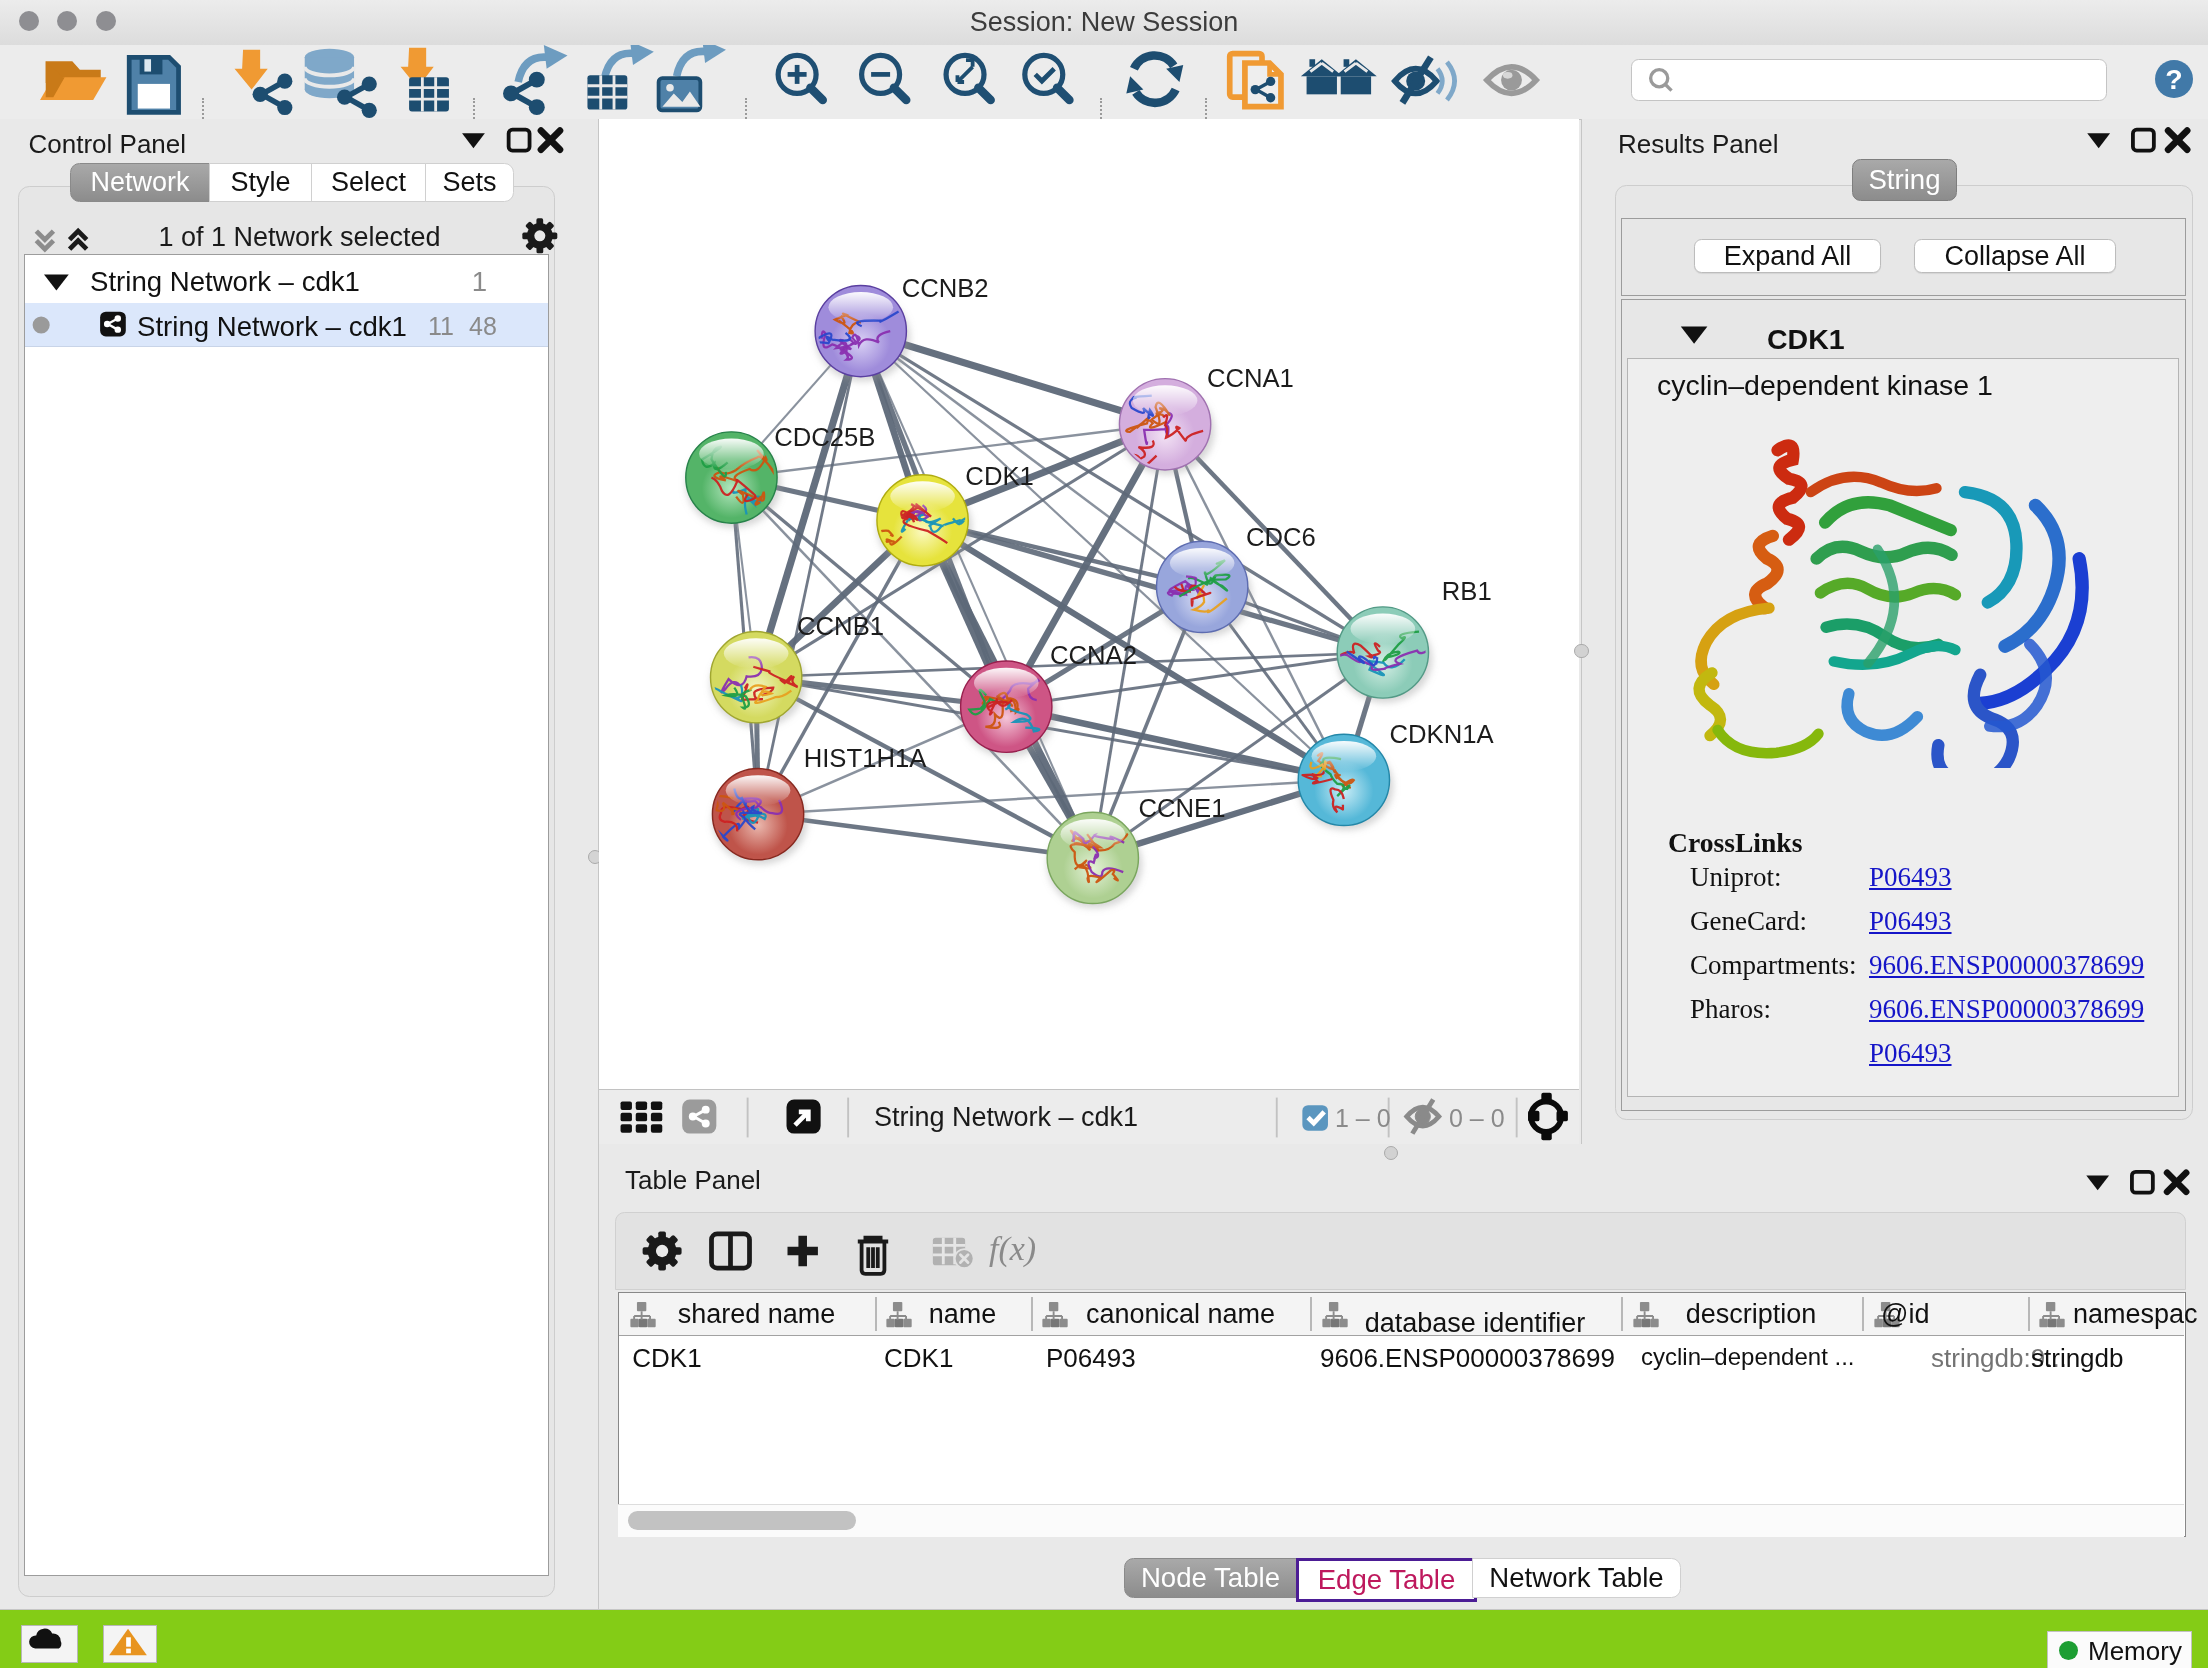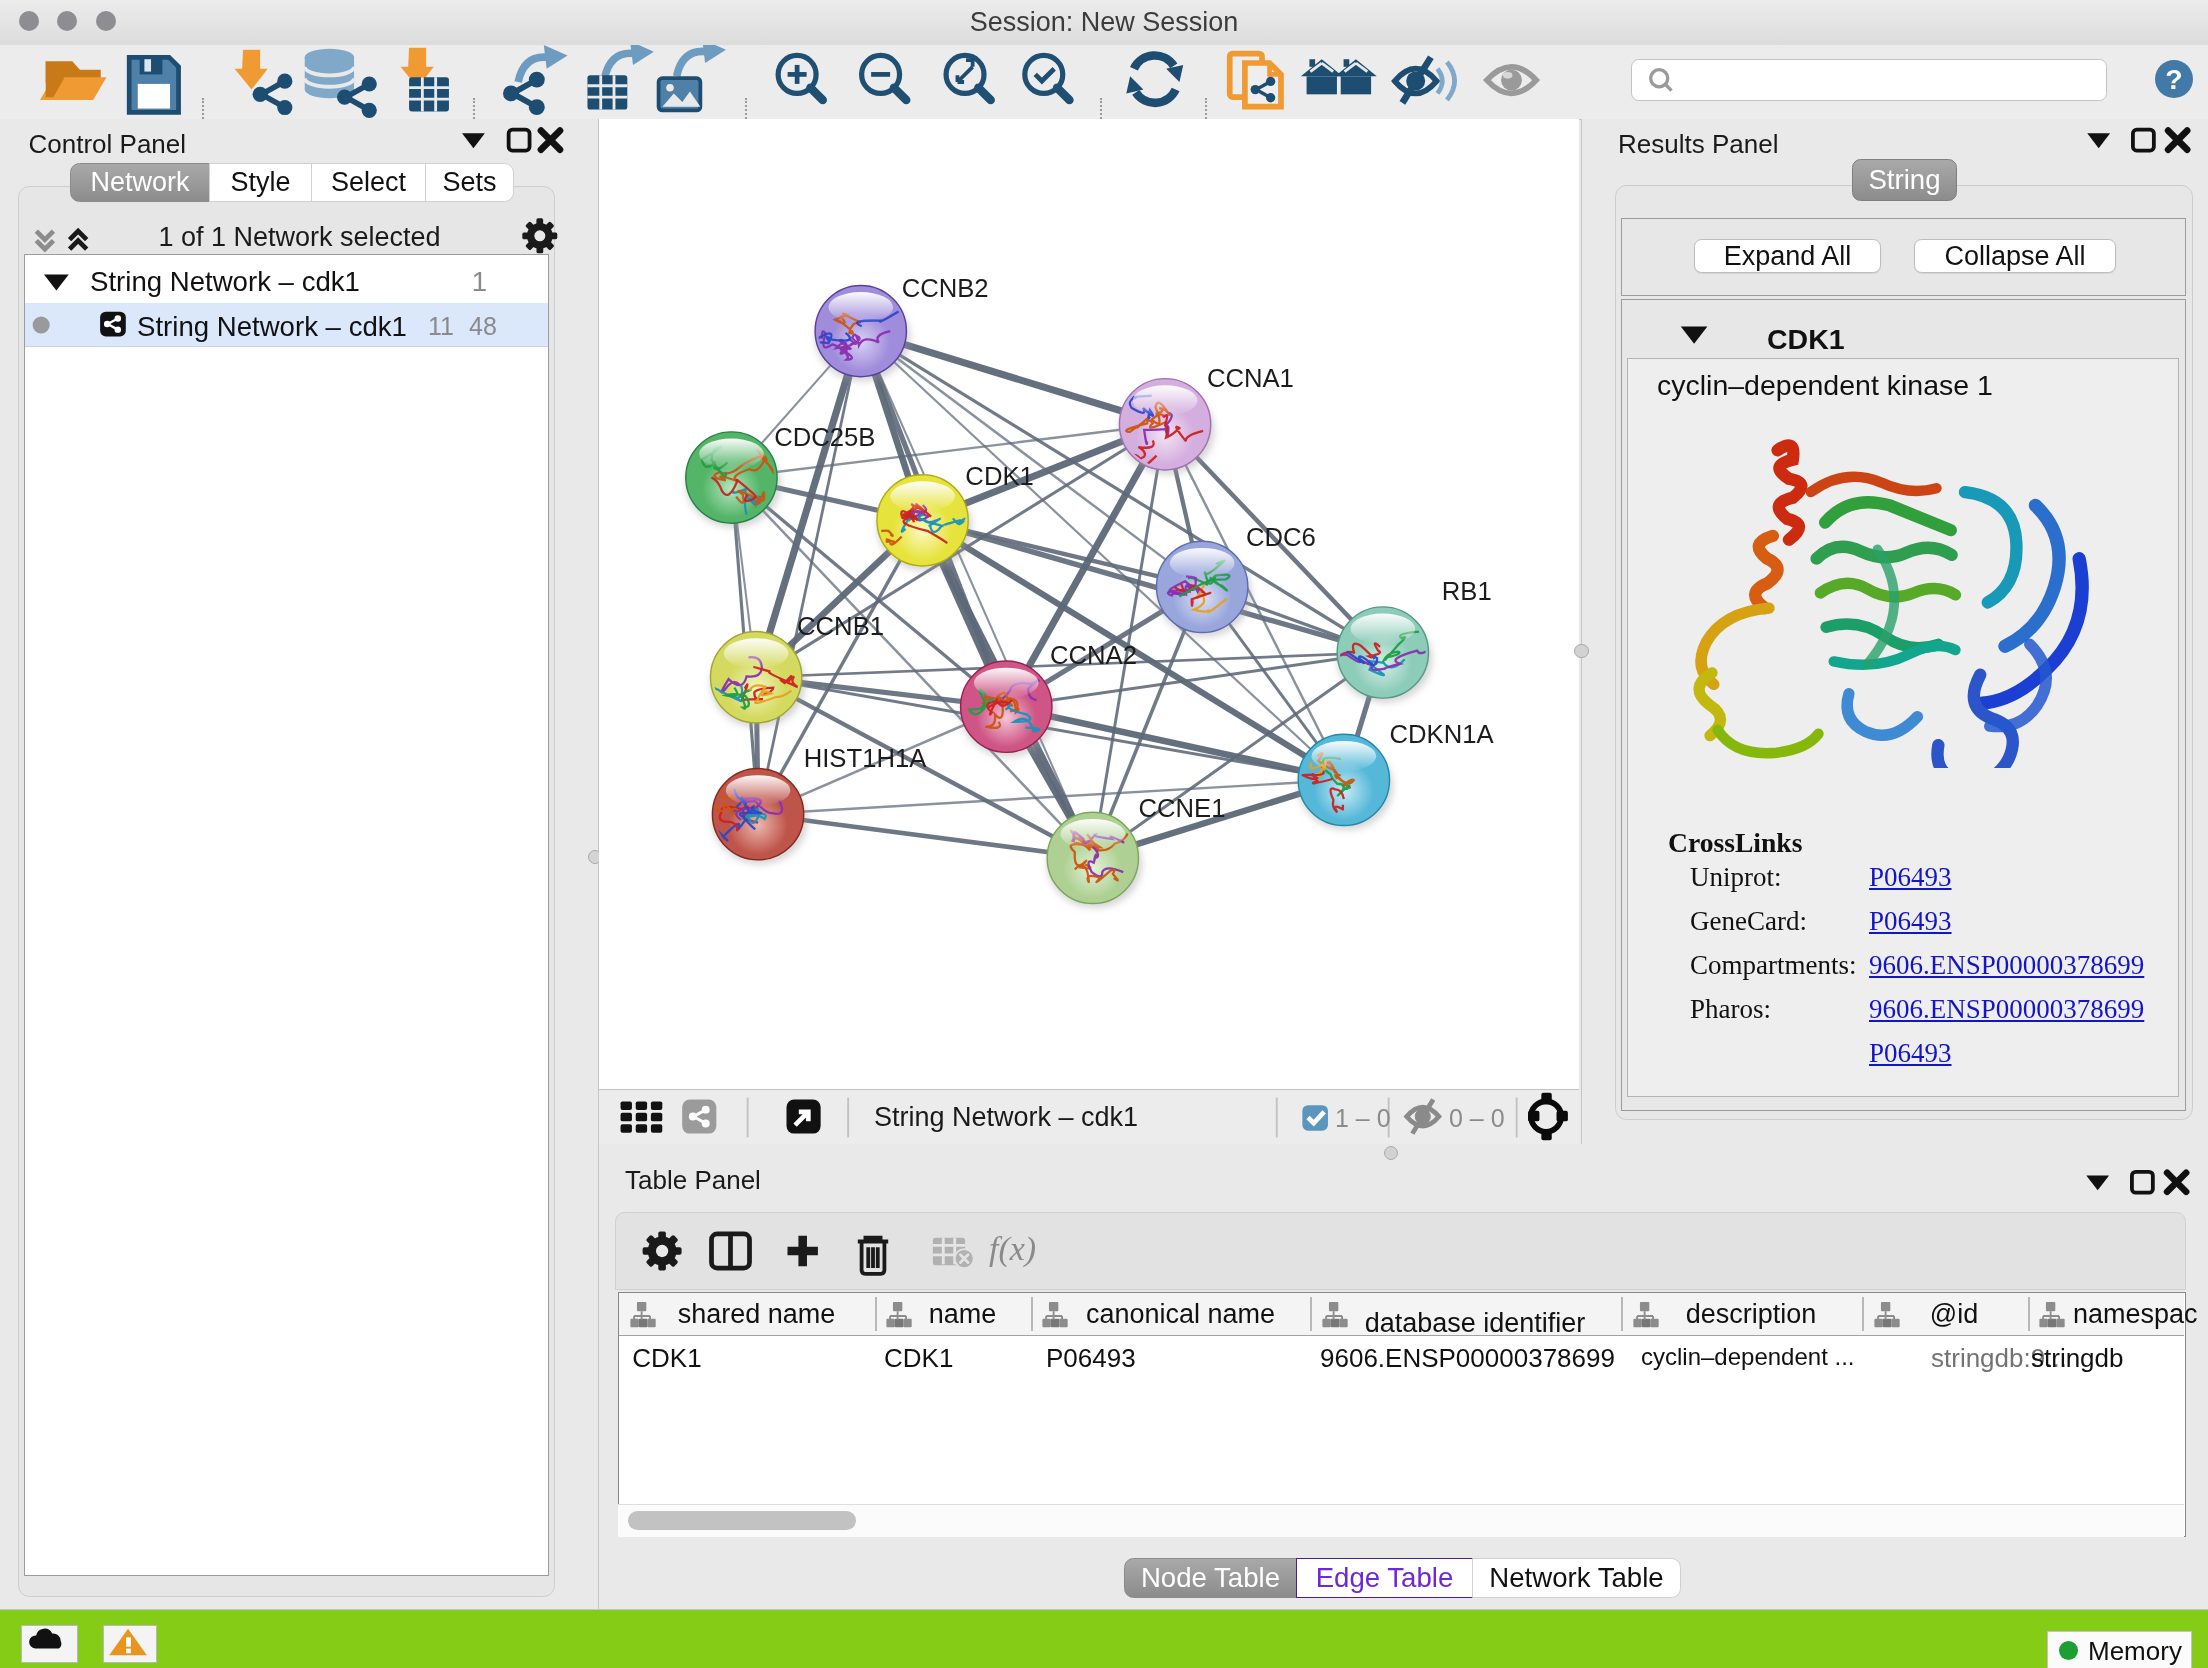--- a/index.html
+++ b/index.html
@@ -719,21 +719,21 @@
         <div class="abs" style="left:1243px;top:3.8px;width:1.9px;height:34px;background:#b8b8b8;"></div>
         <svg width="27" height="30" style="position:absolute;left:1255px;top:6.7px;" viewBox="0 0 28 32">
           <g fill="#8c8c8c">
             <rect x="7" y="2" width="10" height="10" rx="1"></rect>
             <rect x="0" y="20" width="9" height="9" rx="1"></rect>
             <rect x="9" y="20" width="9" height="9" rx="1" fill="#777"></rect>
             <rect x="18" y="20" width="9" height="9" rx="1"></rect>
             <path d="M12 12 v5 M4 17 h17 M4 17 v4 M12 17 v4 M21 17 v4" stroke="#8c8c8c" stroke-width="2" fill="none"></path>
           </g>
         </svg>
-        <div class="abs" style="left:1262px;top:5.7px;width:146px;text-align:center;font-size:27px;color:#111;">@id</div>
+        <div class="abs" style="left:1262px;top:5.7px;width:146px;font-size:27px;color:#111;">@id</div>
         <div class="abs" style="left:1409px;top:3.8px;width:1.9px;height:34px;background:#b8b8b8;"></div>
         <svg width="27" height="30" style="position:absolute;left:1420px;top:6.7px;" viewBox="0 0 28 32">
           <g fill="#8c8c8c">
             <rect x="7" y="2" width="10" height="10" rx="1"></rect>
             <rect x="0" y="20" width="9" height="9" rx="1"></rect>
             <rect x="9" y="20" width="9" height="9" rx="1" fill="#777"></rect>
             <rect x="18" y="20" width="9" height="9" rx="1"></rect>
             <path d="M12 12 v5 M4 17 h17 M4 17 v4 M12 17 v4 M21 17 v4" stroke="#8c8c8c" stroke-width="2" fill="none"></path>
           </g>
         </svg>
@@ -748,22 +748,22 @@
         <div class="abs" style="left:1312px;top:5.7px;width:148px;overflow:hidden;font-size:26px;color:#737373;white-space:nowrap;">stringdb:9...</div>
         <div class="abs" style="left:1412px;top:5.7px;width:152px;overflow:hidden;font-size:26px;color:#111;white-space:nowrap;">stringdb</div>
   </div>
  </div>
  <div class="abs" style="left:19px;top:360px;width:1566px;height:32px;background:#fbfbfb;border-top:1px solid #ddd;">
    <div class="abs" style="left:9.5px;top:5.7px;width:228px;height:19px;border-radius:9.5px;background:#c2c2c2;"></div>
  </div>
 
  <div class="abs graphite" style="left:525px;top:414px;width:171px;height:38px;border-radius:9.5px 0 0 9.5px;border:1px solid #8a8a8a;
    font-size:27.6px;text-align:center;line-height:38px;">Node Table</div>
- <div class="abs" style="left:697px;top:414px;width:175px;height:38px;background:#fff;border:1px solid #4c1d95;
-   font-size:27.6px;text-align:center;line-height:38px;color:#6d28d9;">Edge Table</div>
+ <div class="abs" style="left:697px;top:414px;width:175px;height:38px;background:#fff;border:3px solid #4c1d95;
+   font-size:27.6px;text-align:center;line-height:38px;color:#be185d;">Edge Table</div>
  <div class="abs" style="left:873px;top:414px;width:207px;height:38px;background:#fff;border:1px solid #d0d0d0;border-radius:0 9.5px 9.5px 0;
    font-size:27.6px;text-align:center;line-height:38px;color:#111;">Network Table</div>
 </div>
 <div class="abs" style="left:1384px;top:1146px;width:12.4px;height:12.4px;border-radius:50%;background:#d2d2d2;border:1px solid #aaa;"></div>
 
 <div class="abs" style="left:0;top:1609px;width:2208px;height:59px;background:#84cc16;border-top:1.9px solid #c6c6c6;">
  <div class="abs" style="left:21px;top:15px;width:55px;height:36px;background:#f4f4f4;border:1.9px solid #b8b8b8;">
    <svg width="51" height="32" viewBox="0 0 54 34">
         <path d="M14 24 a7 7 0 0 1 1 -14 a9 9 0 0 1 17 -2 a8 8 0 0 1 9 8 a6 6 0 0 1 -2 8 Z" fill="#111"></path>
       </svg>

